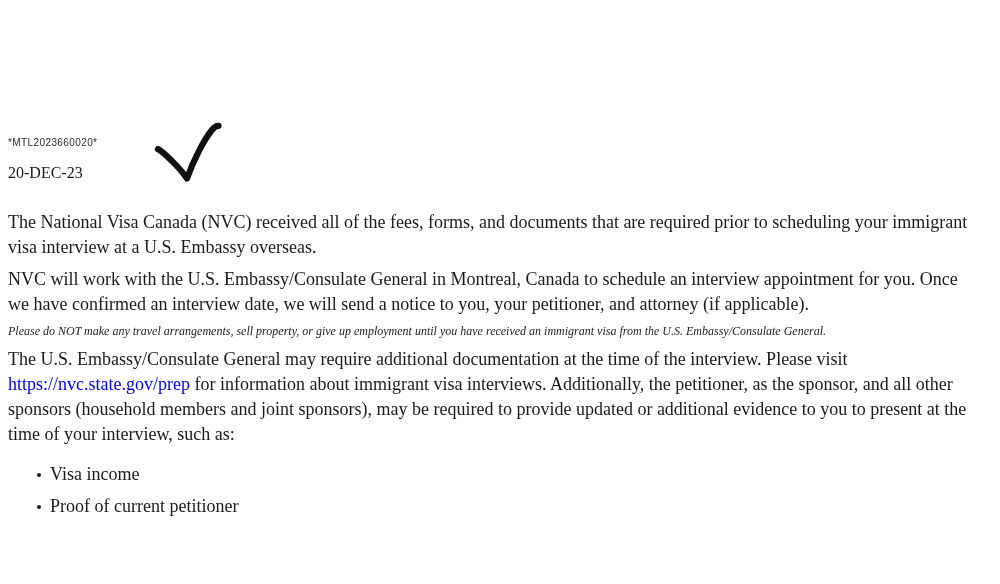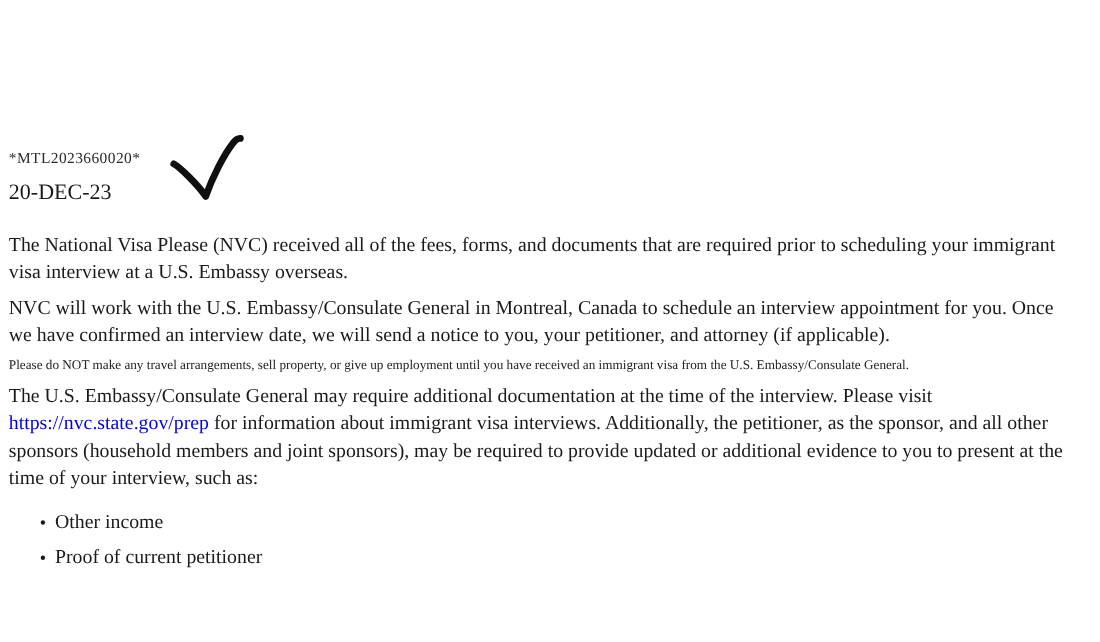--- a/index.html
+++ b/index.html
@@ -10,31 +10,31 @@
     height: 584px;
     background: #ffffff;
     overflow: hidden;
     color: #1a1a1a;
     font-family: "Liberation Serif", "DejaVu Serif", serif;
   }
   .ref-code {
     position: absolute;
     left: 8px;
     top: 137px;
-    font-family: Liberation Serif, serif;
-    font-size: 14px;
+    font-family: Liberation Sans, sans-serif;
+    font-size: 10px;
     letter-spacing: 0.4px;
     color: #2a2a2a;
     text-align: center;
   }
   .date-line {
     position: absolute;
     left: 8px;
     top: 164px;
-    font-size: 20px;
+    font-size: 16px;
     color: #1a1a1a;
   }
   .checkmark {
     position: absolute;
     left: 150px;
     top: 116px;
     width: 76px;
     height: 70px;
   }
   .content {
@@ -43,20 +43,21 @@
     top: 210px;
     width: 970px;
     font-size: 18px;
     line-height: 25px;
   }
   p.body-par { margin: 0 0 7px 0; }
   p.note {
     margin: 3px 0 9px 0;
     font-size: 12px;
     line-height: 14px;
+    font-style: italic;
     color: #222222;
   }
   a.doc-link {
     color: #0000ee;
     cursor: pointer;
   }
   ul.evidence {
     margin: 15px 0 0 0;
     padding: 0 0 0 42px;
     list-style: none;
@@ -84,32 +85,32 @@
   <span class="ref-code">*MTL2023660020*</span>
 
   <svg class="checkmark" viewBox="0 0 76 70" xmlns="http://www.w3.org/2000/svg">
     <path d="M8 33 C 14 36.5, 30 52, 37 62.5 C 43.5 44, 54 24, 61.5 14.5 C 64 11.2, 66.5 9.6, 68.5 9.8" fill="none" stroke="#101010" stroke-width="6.2" stroke-linecap="round" stroke-linejoin="round"></path>
   </svg>
 
   <div class="date-line">20-DEC-23</div>
 
   <div class="content">
 
-    <p class="body-par">The National Visa Please (NVC) received all of the fees, forms, and documents that are required prior to scheduling your immigrant visa interview at a U.S. Embassy overseas.</p>
+    <p class="body-par">The National Visa Canada (NVC) received all of the fees, forms, and documents that are required prior to scheduling your immigrant visa interview at a U.S. Embassy overseas.</p>
 
     <p class="body-par">NVC will work with the U.S. Embassy/Consulate General in Montreal, Canada to schedule an interview appointment for you. Once we have confirmed an interview date, we will send a notice to you, your petitioner, and attorney (if applicable).</p>
 
     <p class="note">Please do NOT make any travel arrangements, sell property, or give up employment until you have received an immigrant visa from the U.S. Embassy/Consulate General.</p>
 
     <p class="body-par"><span>The U.S. Embassy/Consulate General may require additional documentation at the time of the interview. Please visit </span><a class="doc-link">https://nvc.state.gov/prep</a><span> for information about immigrant visa interviews. Additionally, the petitioner, as the sponsor, and all other sponsors (household members and joint sponsors), may be required to provide updated or additional evidence to you to present at the time of your interview, such as:</span></p>
 
     <ul class="evidence">
       <li>
         <span class="bullet-dot"></span>
-        <span>Other income</span>
+        <span>Visa income</span>
       </li>
       <li>
         <span class="bullet-dot"></span>
         <span>Proof of current petitioner</span>
       </li>
     </ul>
 
   </div>
 </div>
 

